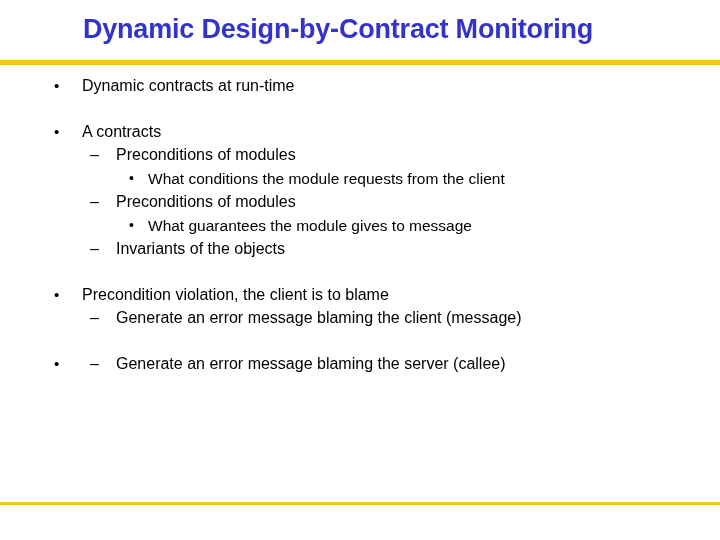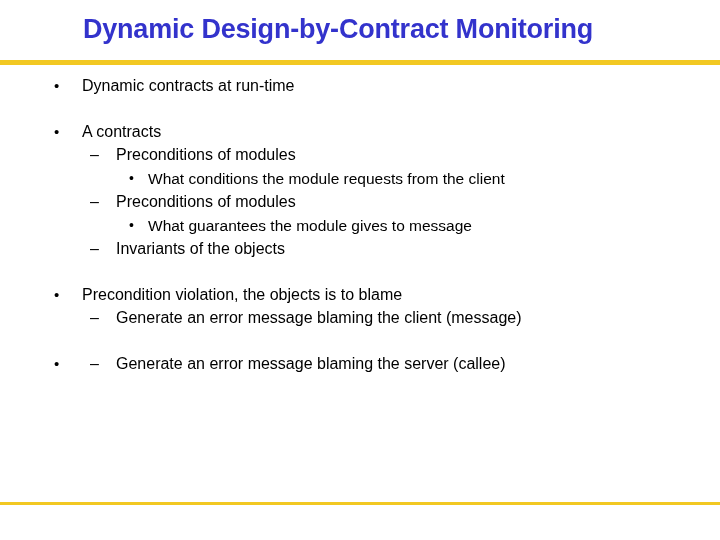--- a/index.html
+++ b/index.html
@@ -130,21 +130,21 @@
       </div>
       <div class="group">
         <div class="line lvl1" style="color: rgb(0, 0, 0);"><span class="marker">•</span><span class="txt">A contracts</span></div>
         <div class="line lvl2" style="color: rgb(0, 0, 0);"><span class="marker">–</span><span class="txt">Preconditions of modules</span></div>
         <div class="line lvl3" style="color: rgb(0, 0, 0);"><span class="marker">•</span><span class="txt">What conditions the module requests from the client</span></div>
         <div class="line lvl2" style="color: rgb(0, 0, 0);"><span class="marker">–</span><span class="txt">Preconditions of modules</span></div>
         <div class="line lvl3" style="color: rgb(0, 0, 0);"><span class="marker">•</span><span class="txt">What guarantees the module gives to message</span></div>
         <div class="line lvl2" style="color: rgb(0, 0, 0);"><span class="marker">–</span><span class="txt">Invariants of the objects</span></div>
       </div>
       <div class="group">
-        <div class="line lvl1" style="color: rgb(0, 0, 0);"><span class="marker">•</span><span class="txt">Precondition violation, the objects is to blame</span></div>
+        <div class="line lvl1" style="color: rgb(0, 0, 0);"><span class="marker">•</span><span class="txt">Precondition violation, the client is to blame</span></div>
         <div class="line lvl2" style="color: rgb(0, 0, 0);"><span class="marker">–</span><span class="txt">Generate an error message blaming the client (message)</span></div>
       </div>
       <div class="group">
         <div class="line lvl1" style="color: rgb(0, 0, 0);"><span class="marker">•</span></div>
         <div class="line lvl2" style="color: rgb(0, 0, 0);"><span class="marker">–</span><span class="txt">Generate an error message blaming the server (callee)</span></div>
       </div>
     </div>
 
   <div class="rule" id="rule-bottom" style="background: rgb(242, 200, 34);"></div>
 

